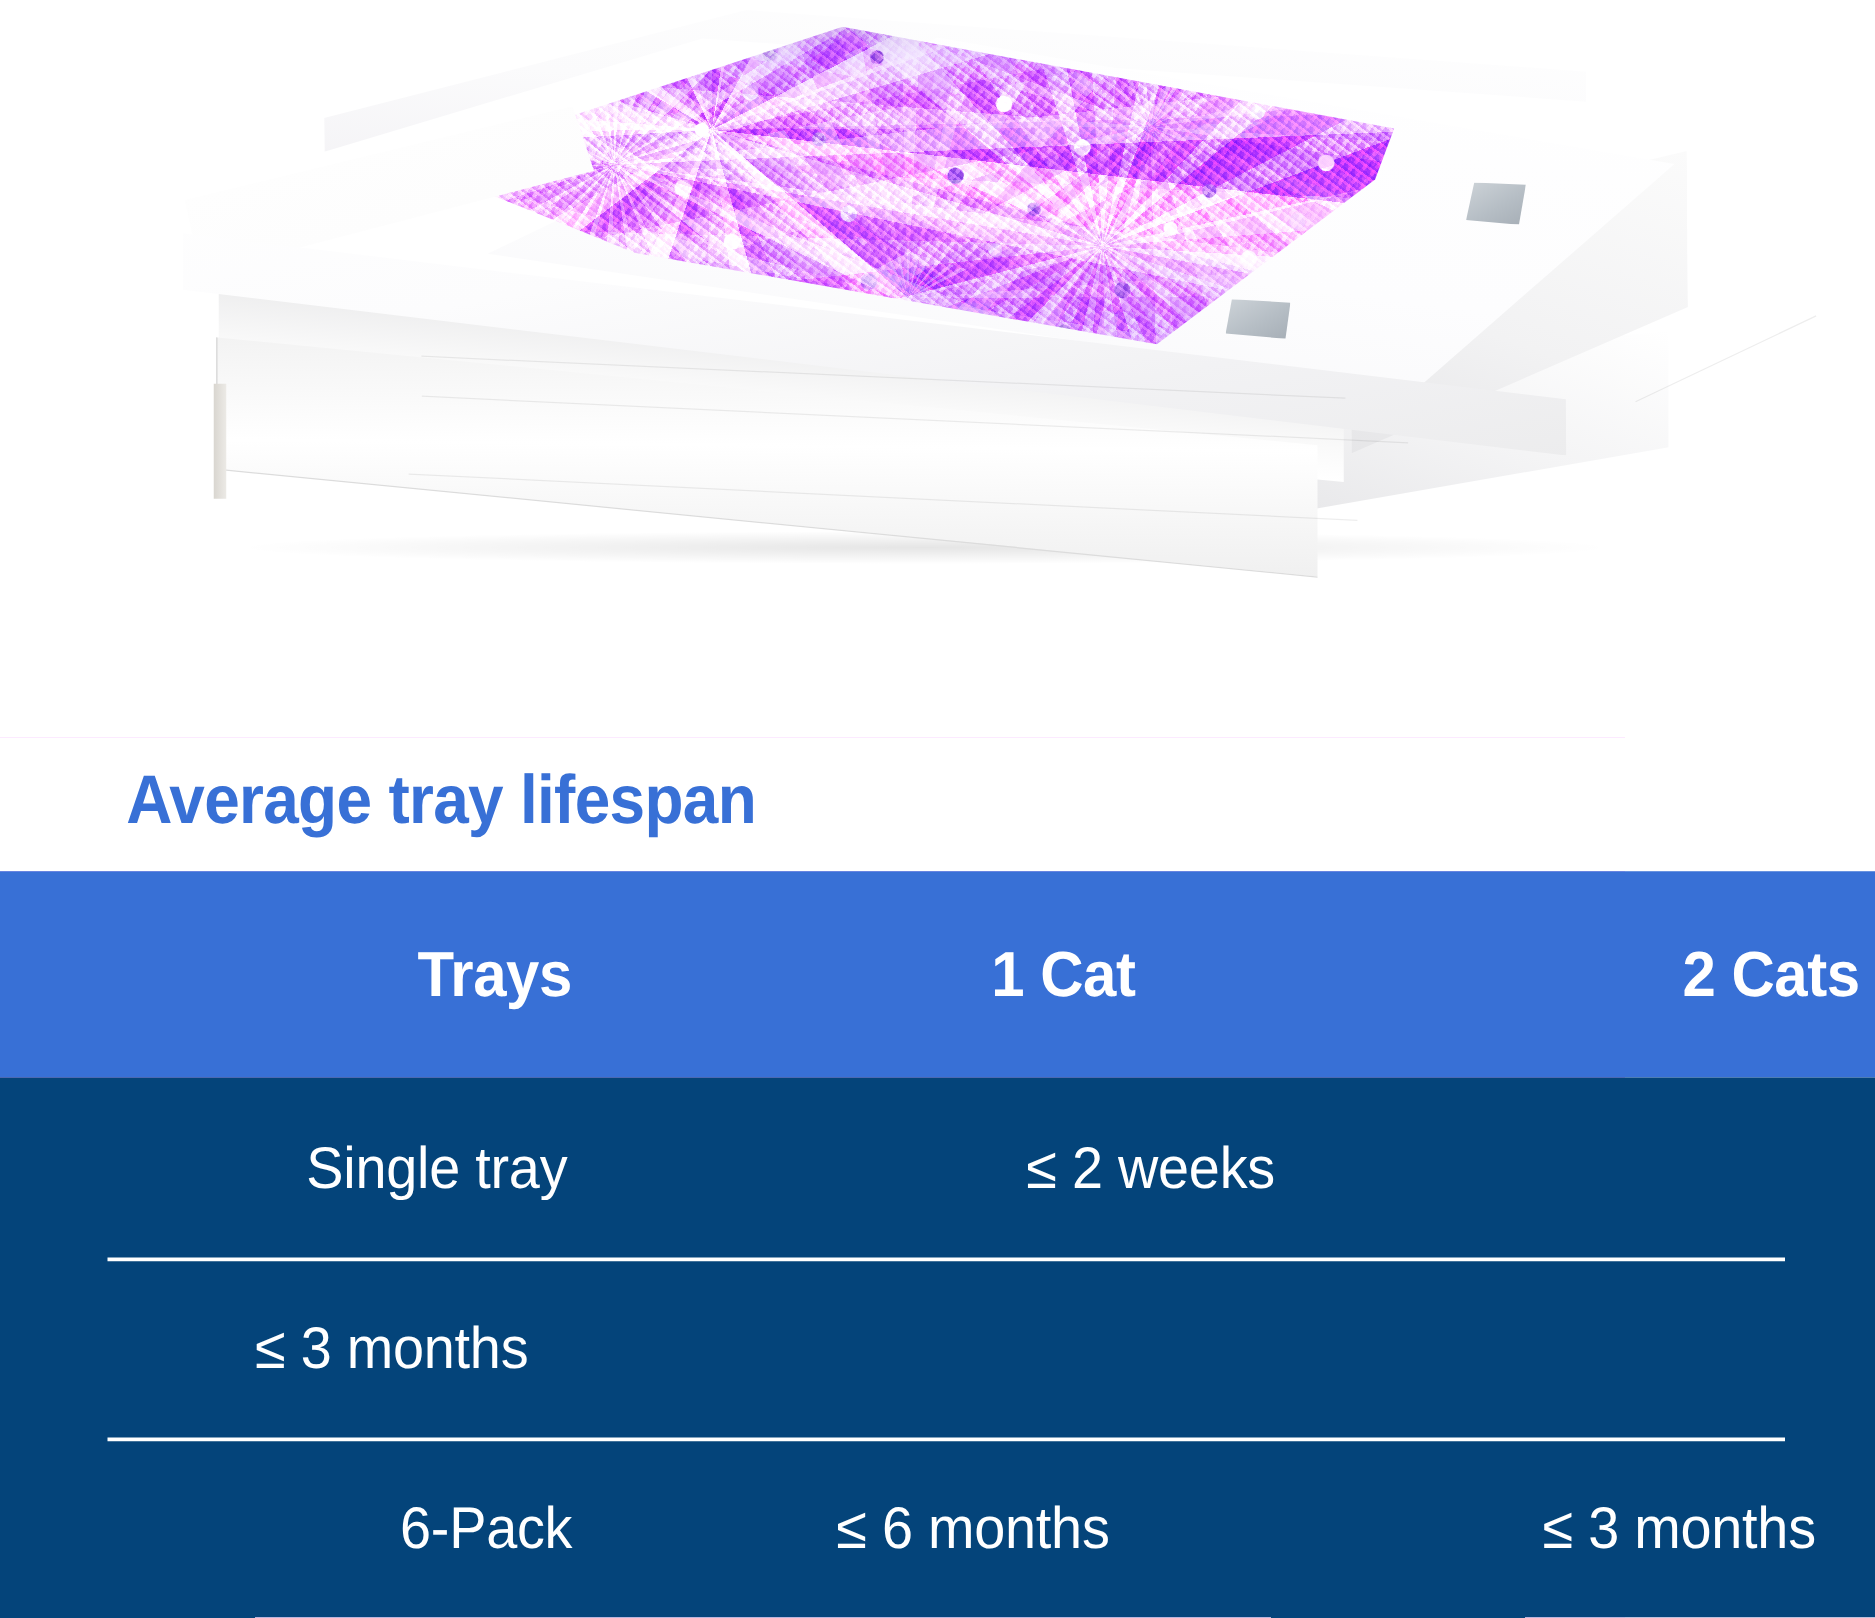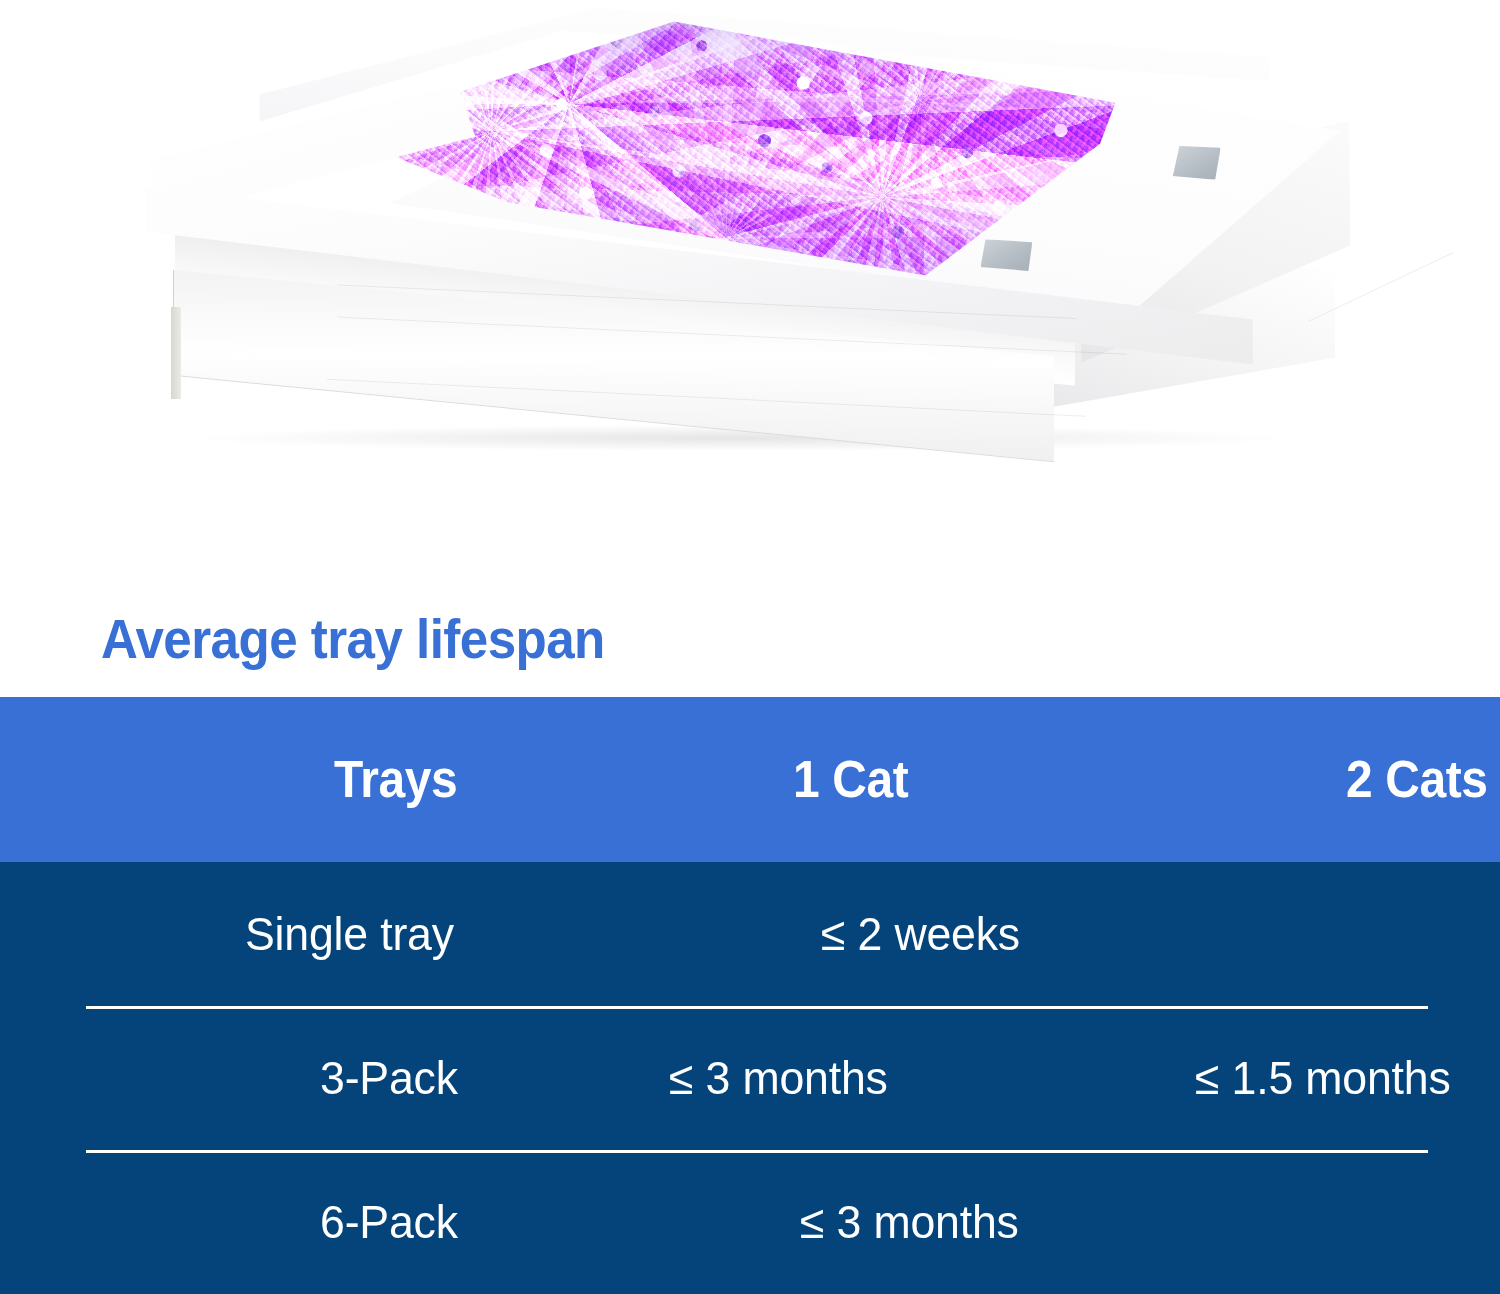--- a/index.html
+++ b/index.html
@@ -466,35 +466,32 @@
       <div class="row">
         <div class="cell col-1">
           <span class="td-text">Single tray</span>
         </div>
         <div class="cell col-3">
           <span class="td-text">≤ 2 weeks</span>
         </div>
       </div>
 
       <div class="row">
-        <div class="cell col-1">
-          <span class="td-text">3-Pack</span>
-        </div>
         <div class="cell col-2">
           <span class="td-text">≤ 3 months</span>
-        </div>
-        <div class="cell col-3">
-          <span class="td-text">≤ 1.5 months</span>
         </div>
       </div>
 
       <div class="row">
         <div class="cell col-1">
           <span class="td-text">6-Pack</span>
         </div>
+        <div class="cell col-2">
+          <span class="td-text">≤ 6 months</span>
+        </div>
         <div class="cell col-3">
           <span class="td-text">≤ 3 months</span>
         </div>
       </div>
 
     </div>
   </div>
 
 </div>
 

